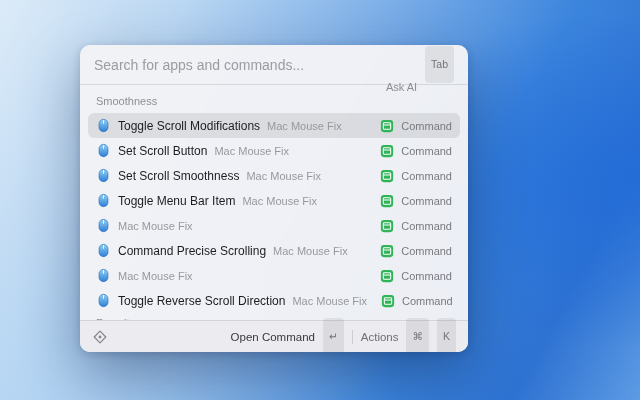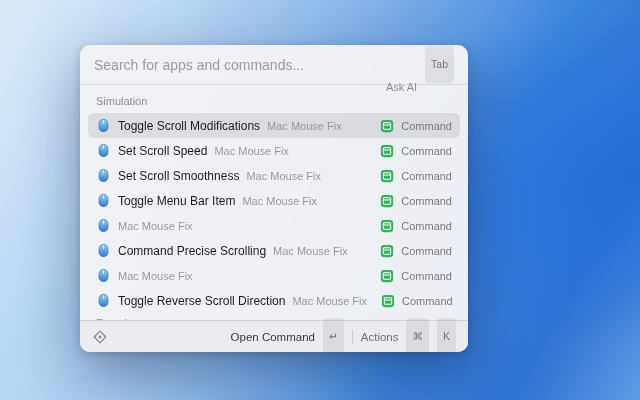--- a/index.html
+++ b/index.html
@@ -96,21 +96,21 @@
 <div class="desktop">
   <div class="panel">
 
     <div class="search-bar">
       <input class="search-input" type="text" placeholder="Search for apps and commands..." style="">
       <span class="ask-ai">Ask AI</span>
       <span class="key-badge">Tab</span>
     </div>
 
     <div class="list">
-      <div class="section-label">Simulation</div>
+      <div class="section-label">Smoothness</div>
 
       <div class="row selected">
         <span class="app-icon">
             <svg viewBox="0 0 16 16">
               <rect x="3.2" y="1.4" width="9.6" height="13.2" rx="4.8" fill="url(#mouseGrad)" stroke="#1f63b4" stroke-width="0.6"></rect>
               <line x1="8" y1="2.3" x2="8" y2="6.2" stroke="#eaf5fd" stroke-width="1.1"></line>
             </svg>
           </span>
         <span class="row-title">Toggle Scroll Modifications</span>
         <span class="row-subtitle">Mac Mouse Fix</span>
@@ -125,21 +125,21 @@
         <span class="type-label">Command</span>
       </div>
 
       <div class="row">
         <span class="app-icon">
             <svg viewBox="0 0 16 16">
               <rect x="3.2" y="1.4" width="9.6" height="13.2" rx="4.8" fill="url(#mouseGrad)" stroke="#1f63b4" stroke-width="0.6"></rect>
               <line x1="8" y1="2.3" x2="8" y2="6.2" stroke="#eaf5fd" stroke-width="1.1"></line>
             </svg>
           </span>
-        <span class="row-title">Set Scroll Speed</span>
+        <span class="row-title">Set Scroll Button</span>
         <span class="row-subtitle">Mac Mouse Fix</span>
         <span class="spacer"></span>
         <span class="type-icon">
             <svg viewBox="0 0 16 16">
               <rect x="1" y="1" width="14" height="14" rx="3.5" fill="#2fb457"></rect>
               <rect x="3.8" y="4.2" width="8.4" height="7.6" rx="1.2" fill="none" stroke="#fff" stroke-width="1.2"></rect>
               <line x1="3.8" y1="6.9" x2="12.2" y2="6.9" stroke="#fff" stroke-width="1.2"></line>
             </svg>
           </span>
         <span class="type-label">Command</span>

